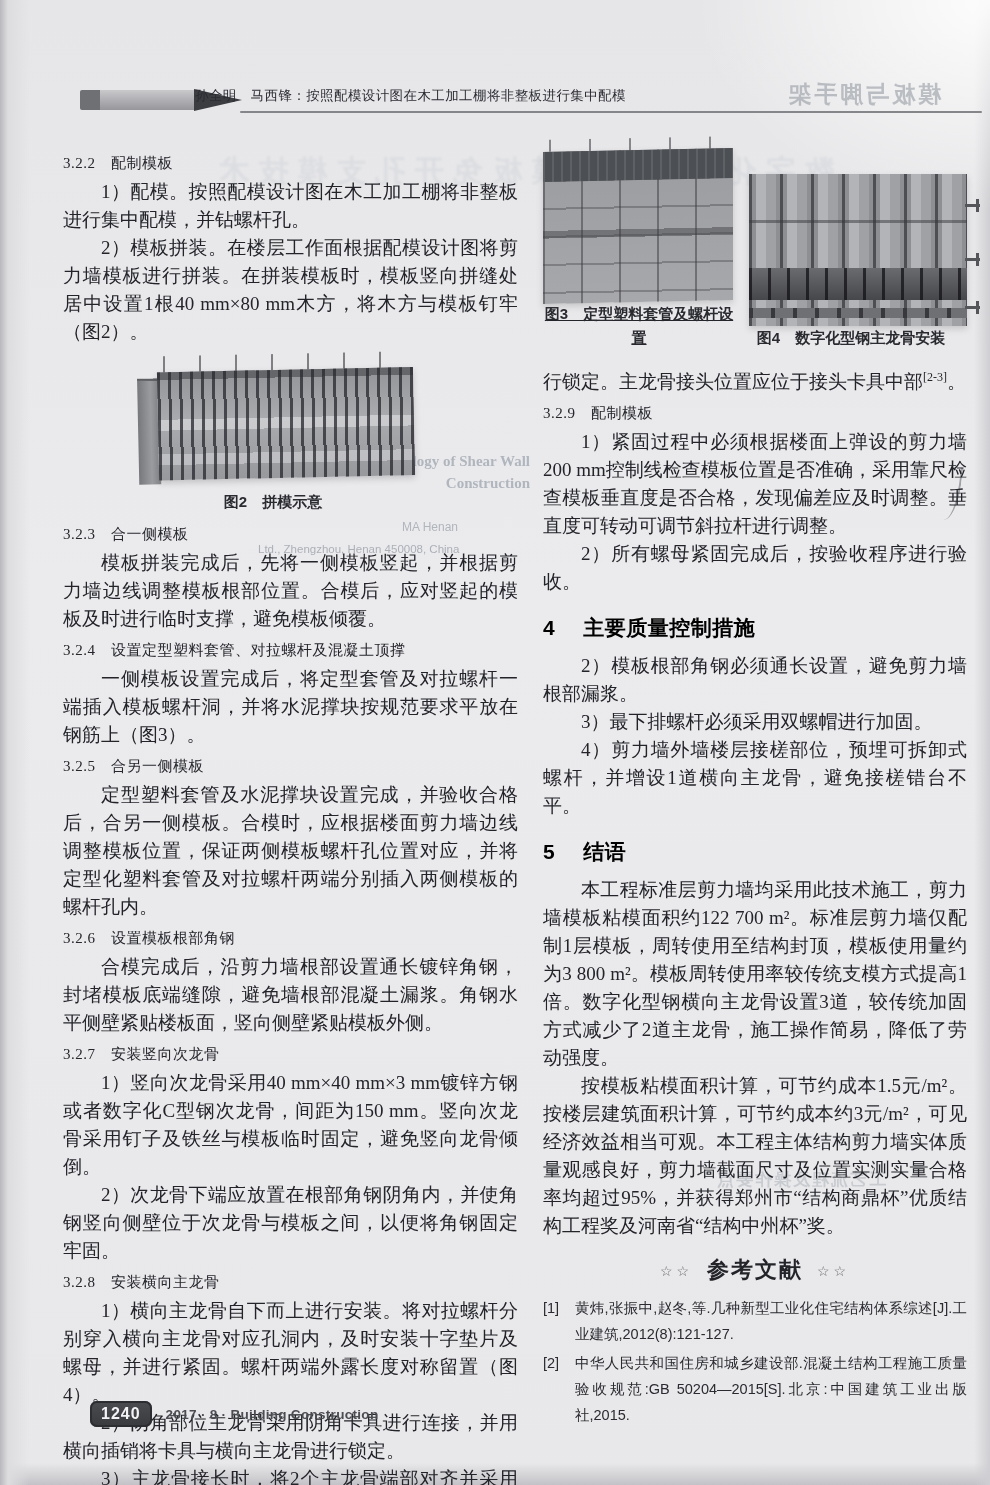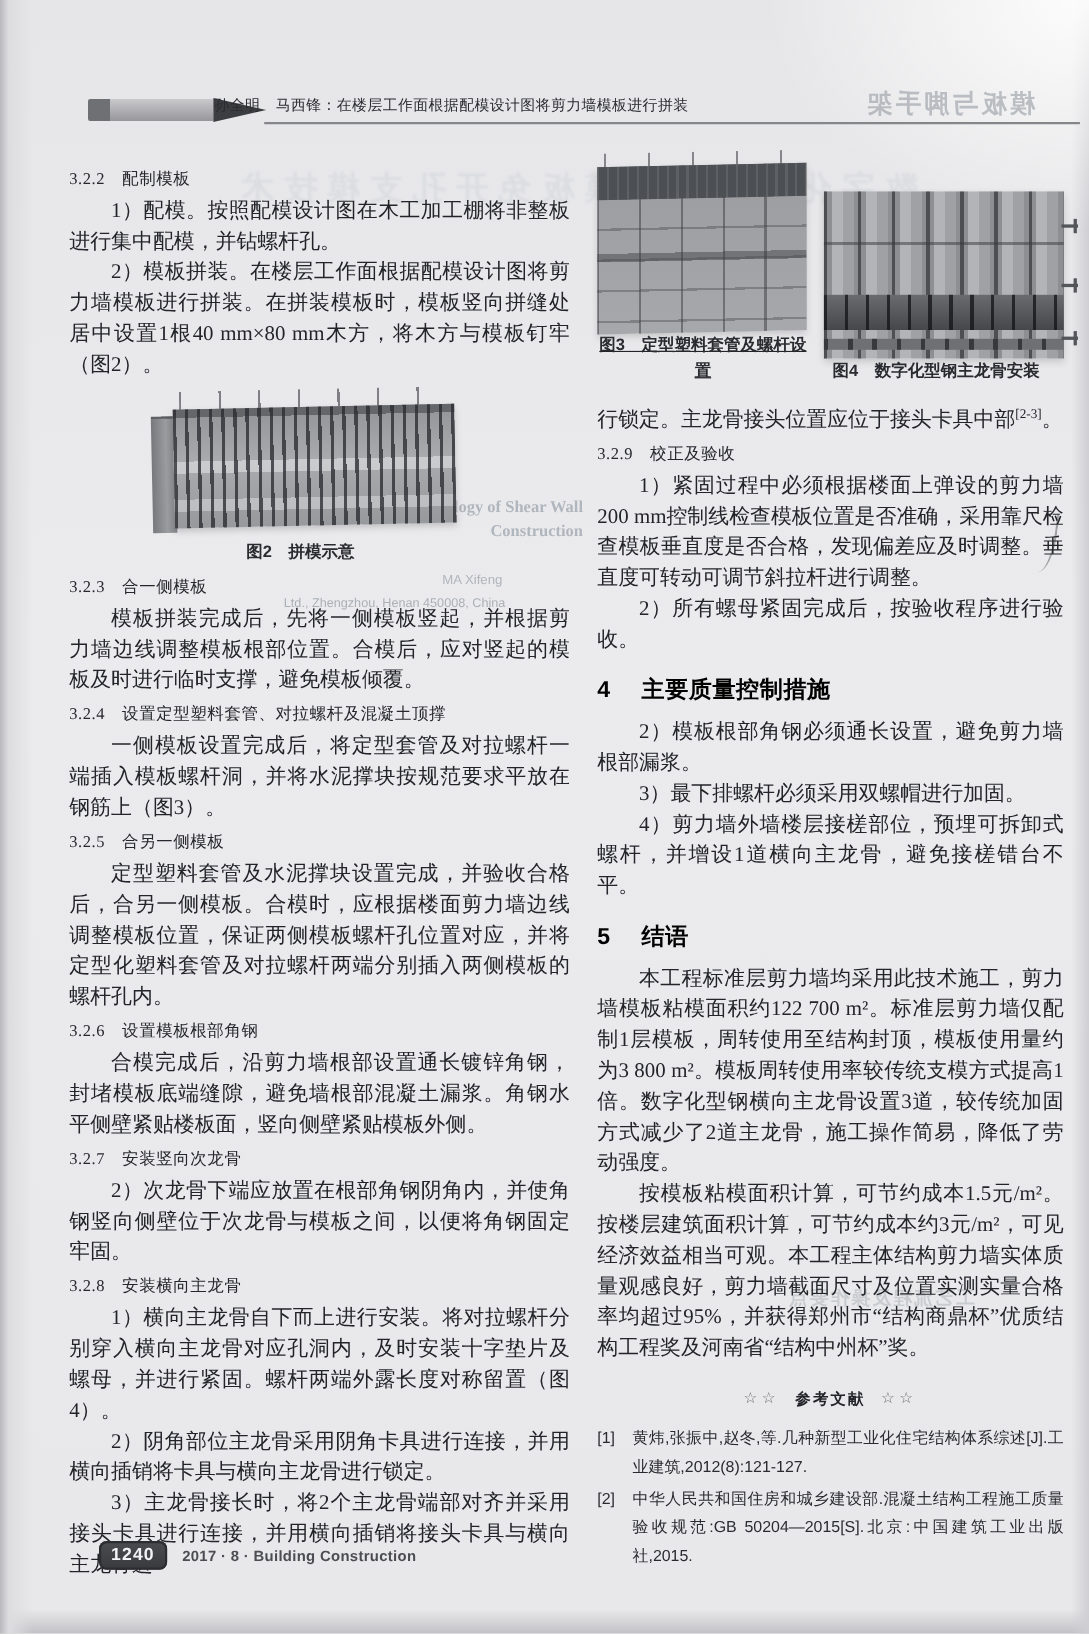--- a/index.html
+++ b/index.html
@@ -72,21 +72,21 @@
   .f4-keel{position:absolute;left:0;right:0;bottom:26px;height:32px;
     background:repeating-linear-gradient(90deg,rgba(18,18,22,.75) 0 3px,transparent 3px 19px),linear-gradient(180deg,#6a6b6f,#46474b);}
   .f4-base{position:absolute;left:0;right:0;bottom:8px;height:10px;
     background:repeating-linear-gradient(90deg,rgba(20,20,24,.6) 0 4px,transparent 4px 22px),#6f7074;}
   .tie{position:absolute;right:-13px;width:15px;height:3px;background:#55565a;}
   .tie::after{content:"";position:absolute;right:1px;top:-5px;width:3px;height:13px;background:#55565a;}
   .p-after-figs{margin-top:18px;}
   
   .ref-head{margin:16px 0 10px;text-align:center;font-family:"Liberation Sans",sans-serif;}
   .ref-head .stars{color:#6a6b70;font-size:14px;letter-spacing:4px;vertical-align:1px;}
-  .ref-head .ref-title{font-weight:700;font-size:14px;margin:0 14px;letter-spacing:2px;}
+  .ref-head .ref-title{font-weight:700;font-size:22px;margin:0 14px;letter-spacing:2px;}
   .refs{list-style:none;margin:0;padding:0;font-family:"Liberation Sans",sans-serif;
     font-size:14.5px;line-height:26px;color:#2a2b30;}
   .ref{display:flex;margin-bottom:3px;}
   .ref-label{flex:0 0 32px;}
   .ref-text{flex:1;text-align:justify;}
   
   .page-footer{position:absolute;left:78px;top:1401px;display:flex;align-items:center;gap:14px;}
   .page-badge{display:inline-block;background:linear-gradient(180deg,#4b4c50,#393a3e);color:#f3f3f5;
     font-family:"Liberation Sans",sans-serif;font-weight:700;font-size:16px;line-height:26px;
     padding:0 11px;border-radius:7px;box-shadow:inset 0 0 0 2px #2c2d31;letter-spacing:1px;margin-left:12px;}
@@ -108,32 +108,32 @@
     color:#99a0a8;opacity:.4;transform:scaleX(-1);filter:blur(.6px);letter-spacing:2px;}
   .scratch{position:absolute;left:936px;top:466px;width:22px;height:54px;
     border-right:2px solid rgba(88,90,96,.5);border-radius:0 0 70% 60%/0 0 95% 90%;transform:rotate(7deg);}
 </style>
 </head>
 <body>
 
 <div class="ghost g-section">模板与脚手架</div>
 <div class="ghost g-bigtitle">数字化型钢龙骨模板免开孔支模技术</div>
 <div class="ghost g-english">Technology of Shear Wall Construction</div>
-<div class="ghost g-author">MA Xifeng</div>
+<div class="ghost g-author">MA Henan</div>
 <div class="ghost g-affil">Ltd., Zhengzhou, Henan 450008, China</div>
 <div class="ghost g-flow">工艺流程及操作要点</div>
 <div class="scratch"></div>
 
 <header class="running-head">
   <div class="pencil">
     <span class="p-eraser"></span>
     <span class="p-body"></span>
     <span class="p-tip"></span>
   </div>
-  <div class="head-title">孙全明　马西锋：在楼层工作面根据配模设计图将剪力墙模板进行拼装</div>
+  <div class="head-title">孙全明　马西锋：按照配模设计图在木工加工棚将非整板进行集中配模</div>
   <div class="head-rule"></div>
 </header>
 
 <main class="col col-left">
   <h3>3.2.2　配制模板</h3>
   <p class="ind">1）配模。按照配模设计图在木工加工棚将非整板进行集中配模，并钻螺杆孔。</p>
   <p class="ind">2）模板拼装。在楼层工作面根据配模设计图将剪力墙模板进行拼装。在拼装模板时，模板竖向拼缝处居中设置1根40 mm×80 mm木方，将木方与模板钉牢（图2）。</p>
 
   <figure class="fig2-wrap">
     <div class="fig2-art">
@@ -150,20 +150,21 @@
   <h3>3.2.4　设置定型塑料套管、对拉螺杆及混凝土顶撑</h3>
   <p class="ind">一侧模板设置完成后，将定型套管及对拉螺杆一端插入模板螺杆洞，并将水泥撑块按规范要求平放在钢筋上（图3）。</p>
 
   <h3>3.2.5　合另一侧模板</h3>
   <p class="ind">定型塑料套管及水泥撑块设置完成，并验收合格后，合另一侧模板。合模时，应根据楼面剪力墙边线调整模板位置，保证两侧模板螺杆孔位置对应，并将定型化塑料套管及对拉螺杆两端分别插入两侧模板的螺杆孔内。</p>
 
   <h3>3.2.6　设置模板根部角钢</h3>
   <p class="ind">合模完成后，沿剪力墙根部设置通长镀锌角钢，封堵模板底端缝隙，避免墙根部混凝土漏浆。角钢水平侧壁紧贴楼板面，竖向侧壁紧贴模板外侧。</p>
 
   <h3>3.2.7　安装竖向次龙骨</h3>
+  <p class="ind">1）竖向次龙骨采用40 mm×40 mm×3 mm镀锌方钢或者数字化C型钢次龙骨，间距为150 mm。竖向次龙骨采用钉子及铁丝与模板临时固定，避免竖向龙骨倾倒。</p>
   <p class="ind">2）次龙骨下端应放置在根部角钢阴角内，并使角钢竖向侧壁位于次龙骨与模板之间，以便将角钢固定牢固。</p>
 
   <h3>3.2.8　安装横向主龙骨</h3>
   <p class="ind">1）横向主龙骨自下而上进行安装。将对拉螺杆分别穿入横向主龙骨对应孔洞内，及时安装十字垫片及螺母，并进行紧固。螺杆两端外露长度对称留置（图4）。</p>
   <p class="ind">2）阴角部位主龙骨采用阴角卡具进行连接，并用横向插销将卡具与横向主龙骨进行锁定。</p>
   <p class="ind">3）主龙骨接长时，将2个主龙骨端部对齐并采用接头卡具进行连接，并用横向插销将接头卡具与横向主龙骨进</p>
 </main>
 
 <aside class="col col-right">
   <div class="figs-row">
@@ -183,21 +184,21 @@
         <span class="tie" style="top:132px"></span>
       </div>
       <figcaption>图4　数字化型钢主龙骨安装</figcaption>
     </figure>
   </div>
 
   <p class="p-after-figs">
     <span>行锁定。主龙骨接头位置应位于接头卡具中部</span><sup>[2-3]</sup><span>。</span>
   </p>
 
-  <h3>3.2.9　校正及验收</h3>
+  <h3>3.2.9　配制模板</h3>
   <p class="ind">1）紧固过程中必须根据楼面上弹设的剪力墙200 mm控制线检查模板位置是否准确，采用靠尺检查模板垂直度是否合格，发现偏差应及时调整。垂直度可转动可调节斜拉杆进行调整。</p>
   <p class="ind">2）所有螺母紧固完成后，按验收程序进行验收。</p>
 
   <h2>
     <span class="no">4</span><span>主要质量控制措施</span>
   </h2>
   <p class="ind">2）模板根部角钢必须通长设置，避免剪力墙根部漏浆。</p>
   <p class="ind">3）最下排螺杆必须采用双螺帽进行加固。</p>
   <p class="ind">4）剪力墙外墙楼层接槎部位，预埋可拆卸式螺杆，并增设1道横向主龙骨，避免接槎错台不平。</p>
 

